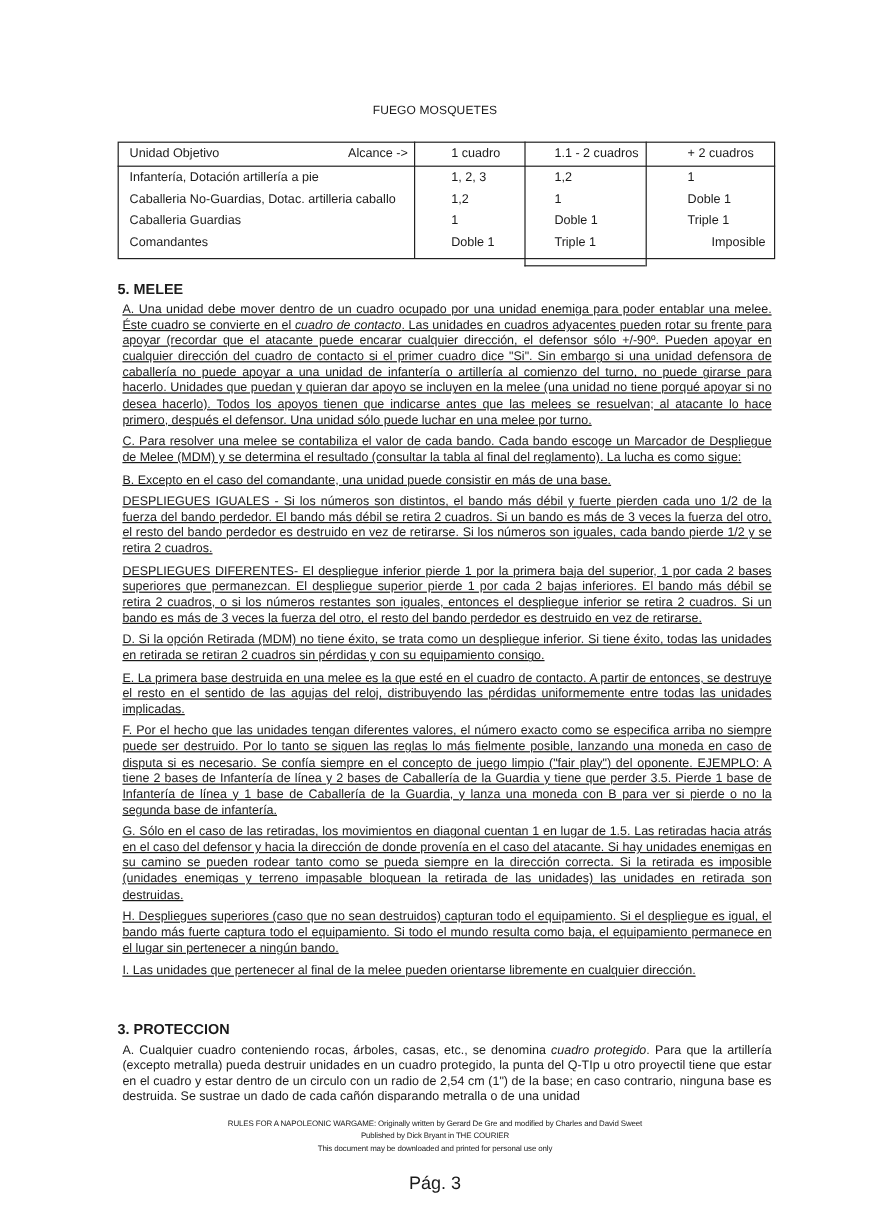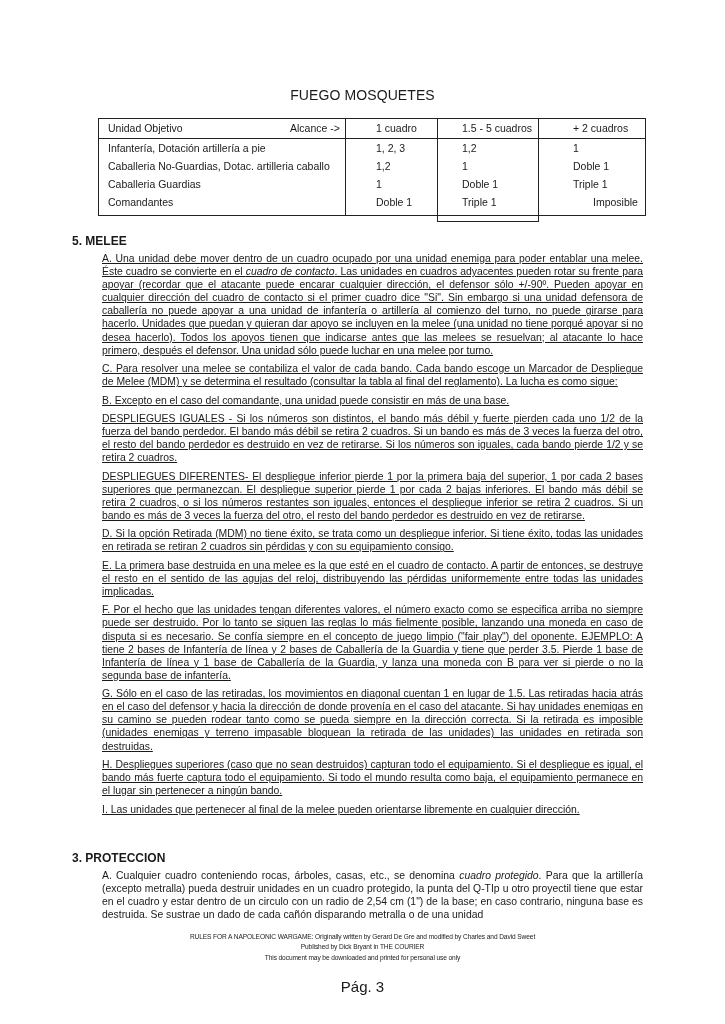--- a/index.html
+++ b/index.html
@@ -1,25 +1,25 @@
 <!DOCTYPE html>
 <html><head>
 <meta charset="utf-8">
 <style>
   html, body { margin:0; padding:0; background:#ffffff; }
   body { width:725px; height:1024px; position:relative; overflow:hidden;
          font-family:"Liberation Sans", sans-serif; color:#1a1a1a; }
   .page-title { position:absolute; top:87px; left:0; width:725px; text-align:center;
-                font-size:14px; letter-spacing:0.1px; }
+                font-size:10px; letter-spacing:0.1px; }
   .tbl { position:absolute; top:118px; left:98px; width:548px; font-size:10.5px; }
   .tbl-outer { position:absolute; top:0; left:0; width:546px; height:96px; border:1px solid #222; }
   .tbl-hline { position:absolute; top:20px; left:0; width:548px; height:0; border-top:1px solid #222; }
   .tbl-vline { position:absolute; border-left:1px solid #222; }
   .cell { position:absolute; white-space:nowrap; line-height:13px; }
-  .section-h { position:absolute; left:72px; font-weight:bold; font-size:12px; }
+  .section-h { position:absolute; left:98px; font-weight:bold; font-size:12px; }
   .body { position:absolute; left:102px; width:541px; font-size:10.4px; line-height:13.1px;
           text-align:justify; }
   .body p { margin:0 0 5.3px 0; }
   .footer { position:absolute; top:932px; left:0; width:725px; text-align:center;
             font-size:6.6px; line-height:10.3px; letter-spacing:-0.1px; }
   .pagenum { position:absolute; top:978px; left:0; width:725px; text-align:center; font-size:15px; }
 </style>
 </head>
 <body>
 
@@ -29,21 +29,21 @@
   <div class="tbl-outer"></div>
   <div class="tbl-hline"></div>
   <div class="tbl-vline" style="left:247px; top:0; height:97px;"></div>
   <div class="tbl-vline" style="left:339px; top:0; height:104px;"></div>
   <div class="tbl-vline" style="left:440px; top:0; height:104px;"></div>
   <div style="position:absolute; left:339px; top:103px; width:101px; border-top:1px solid #222;"></div>
 
   <div class="cell" style="left:10px; top:4px;">Unidad Objetivo</div>
   <div class="cell" style="left:192px; top:4px;">Alcance -&gt;</div>
   <div class="cell" style="left:278px; top:4px;">1 cuadro</div>
-  <div class="cell" style="left:364px; top:4px;">1.5 - 5 cuadros</div>
+  <div class="cell" style="left:364px; top:4px;">1.1 - 2 cuadros</div>
   <div class="cell" style="left:475px; top:4px;">+ 2 cuadros</div>
 
   <div class="cell" style="left:10px; top:24px;">Infantería, Dotación artillería a pie</div>
   <div class="cell" style="left:278px; top:24px;">1, 2, 3</div>
   <div class="cell" style="left:364px; top:24px;">1,2</div>
   <div class="cell" style="left:475px; top:24px;">1</div>
 
   <div class="cell" style="left:10px; top:42px;">Caballeria No-Guardias, Dotac. artilleria caballo</div>
   <div class="cell" style="left:278px; top:42px;">1,2</div>
   <div class="cell" style="left:364px; top:42px;">1</div>

